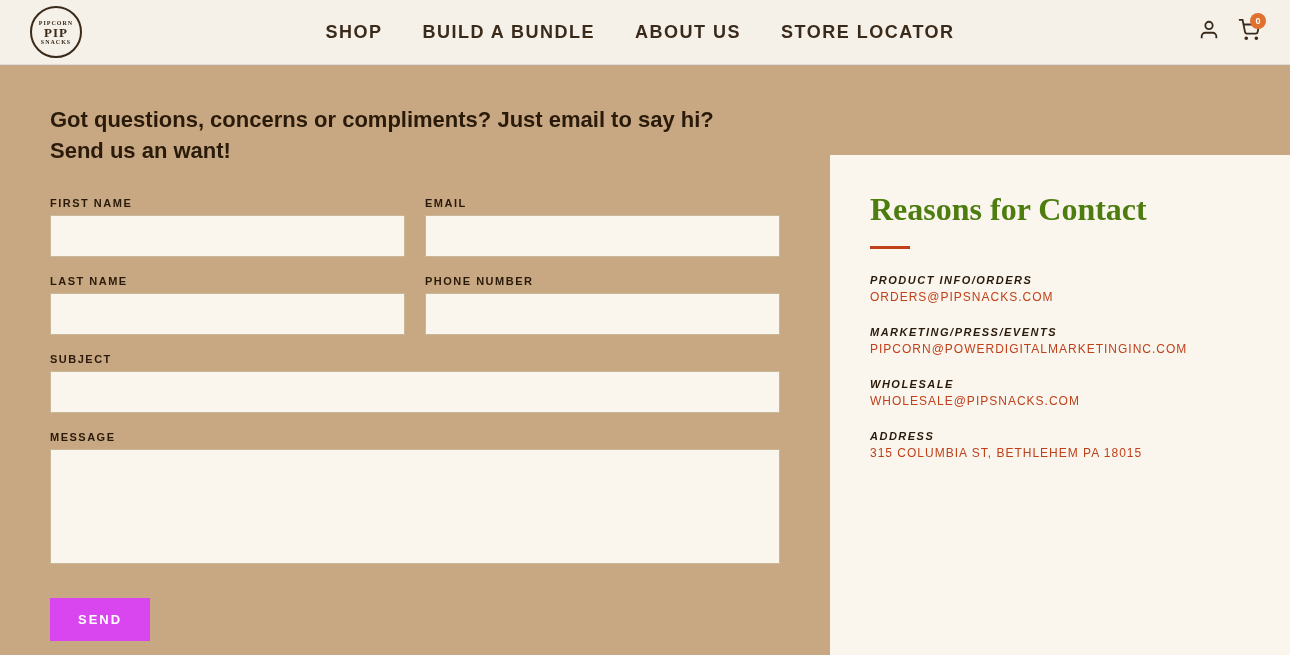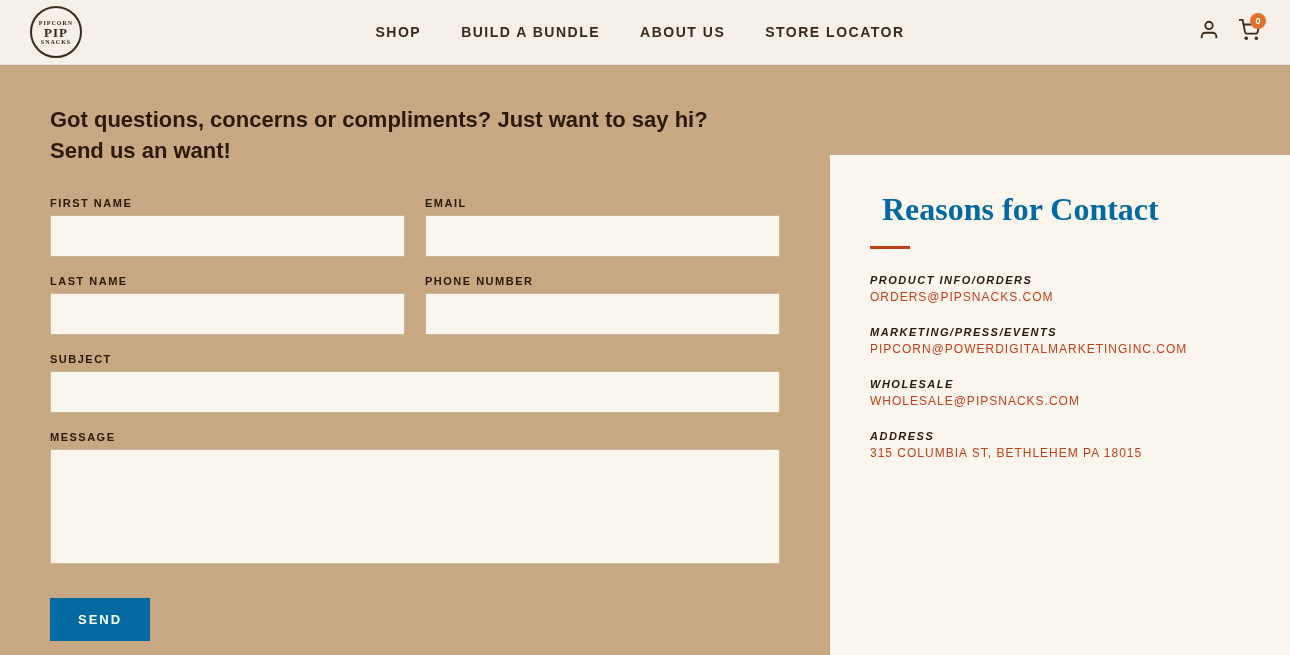--- a/index.html
+++ b/index.html
@@ -62,21 +62,21 @@
 
     nav {
       display: flex;
       align-items: center;
       gap: 40px;
     }
     nav a {
       text-decoration: none;
       color: #3a2a1a;
       font-family: Arial, sans-serif;
-      font-size: 14px;
+      font-size: 18px;
       font-weight: 600;
       letter-spacing: 1.5px;
       text-transform: uppercase;
     }
 
     .header-icons {
       display: flex;
       align-items: center;
       gap: 18px;
     }
@@ -159,21 +159,21 @@
       outline: none;
       width: 100%;
       height: 42px;
     }
     textarea.form-input {
       height: 115px;
       resize: none;
     }
 
     .send-btn {
-      background-color: #0369a1;
+      background-color: #d946ef;
       color: white;
       border: none;
       padding: 14px 28px;
       font-family: Arial, sans-serif;
       font-size: 13px;
       font-weight: 700;
       letter-spacing: 2px;
       text-transform: uppercase;
       cursor: pointer;
       margin-top: 16px;
@@ -195,24 +195,23 @@
       background-color: #faf6ee;
       flex: 1;
       padding: 35px 40px;
       margin: 0;
     }
 
     .contact-title {
       font-family: Georgia, serif;
       font-size: 32px;
       font-weight: 700;
-      color: #0369a1;
+      color: #4d7c0f;
       line-height: 1.2;
       margin-bottom: 18px;
-      margin-left: 12px;
     }
 
     .contact-divider {
       width: 40px;
       height: 3px;
       background-color: #c0401a;
       margin-bottom: 25px;
     }
 
     .contact-item {
@@ -275,21 +274,21 @@
       </svg>
       <span class="cart-badge">0</span>
     </button>
   </div>
 </header>
 
 <div class="main-content">
 
   <div class="form-section">
     <div class="form-headline">
-      <span>Got questions, concerns or compliments? Just want to say hi?</span><br>
+      <span>Got questions, concerns or compliments? Just email to say hi?</span><br>
       <span>Send us an want!</span>
     </div>
 
     <form>
       
       <div class="form-row">
         <div class="form-group">
           <label class="form-label">FIRST NAME</label>
           <input type="text" class="form-input" style="">
         </div>

